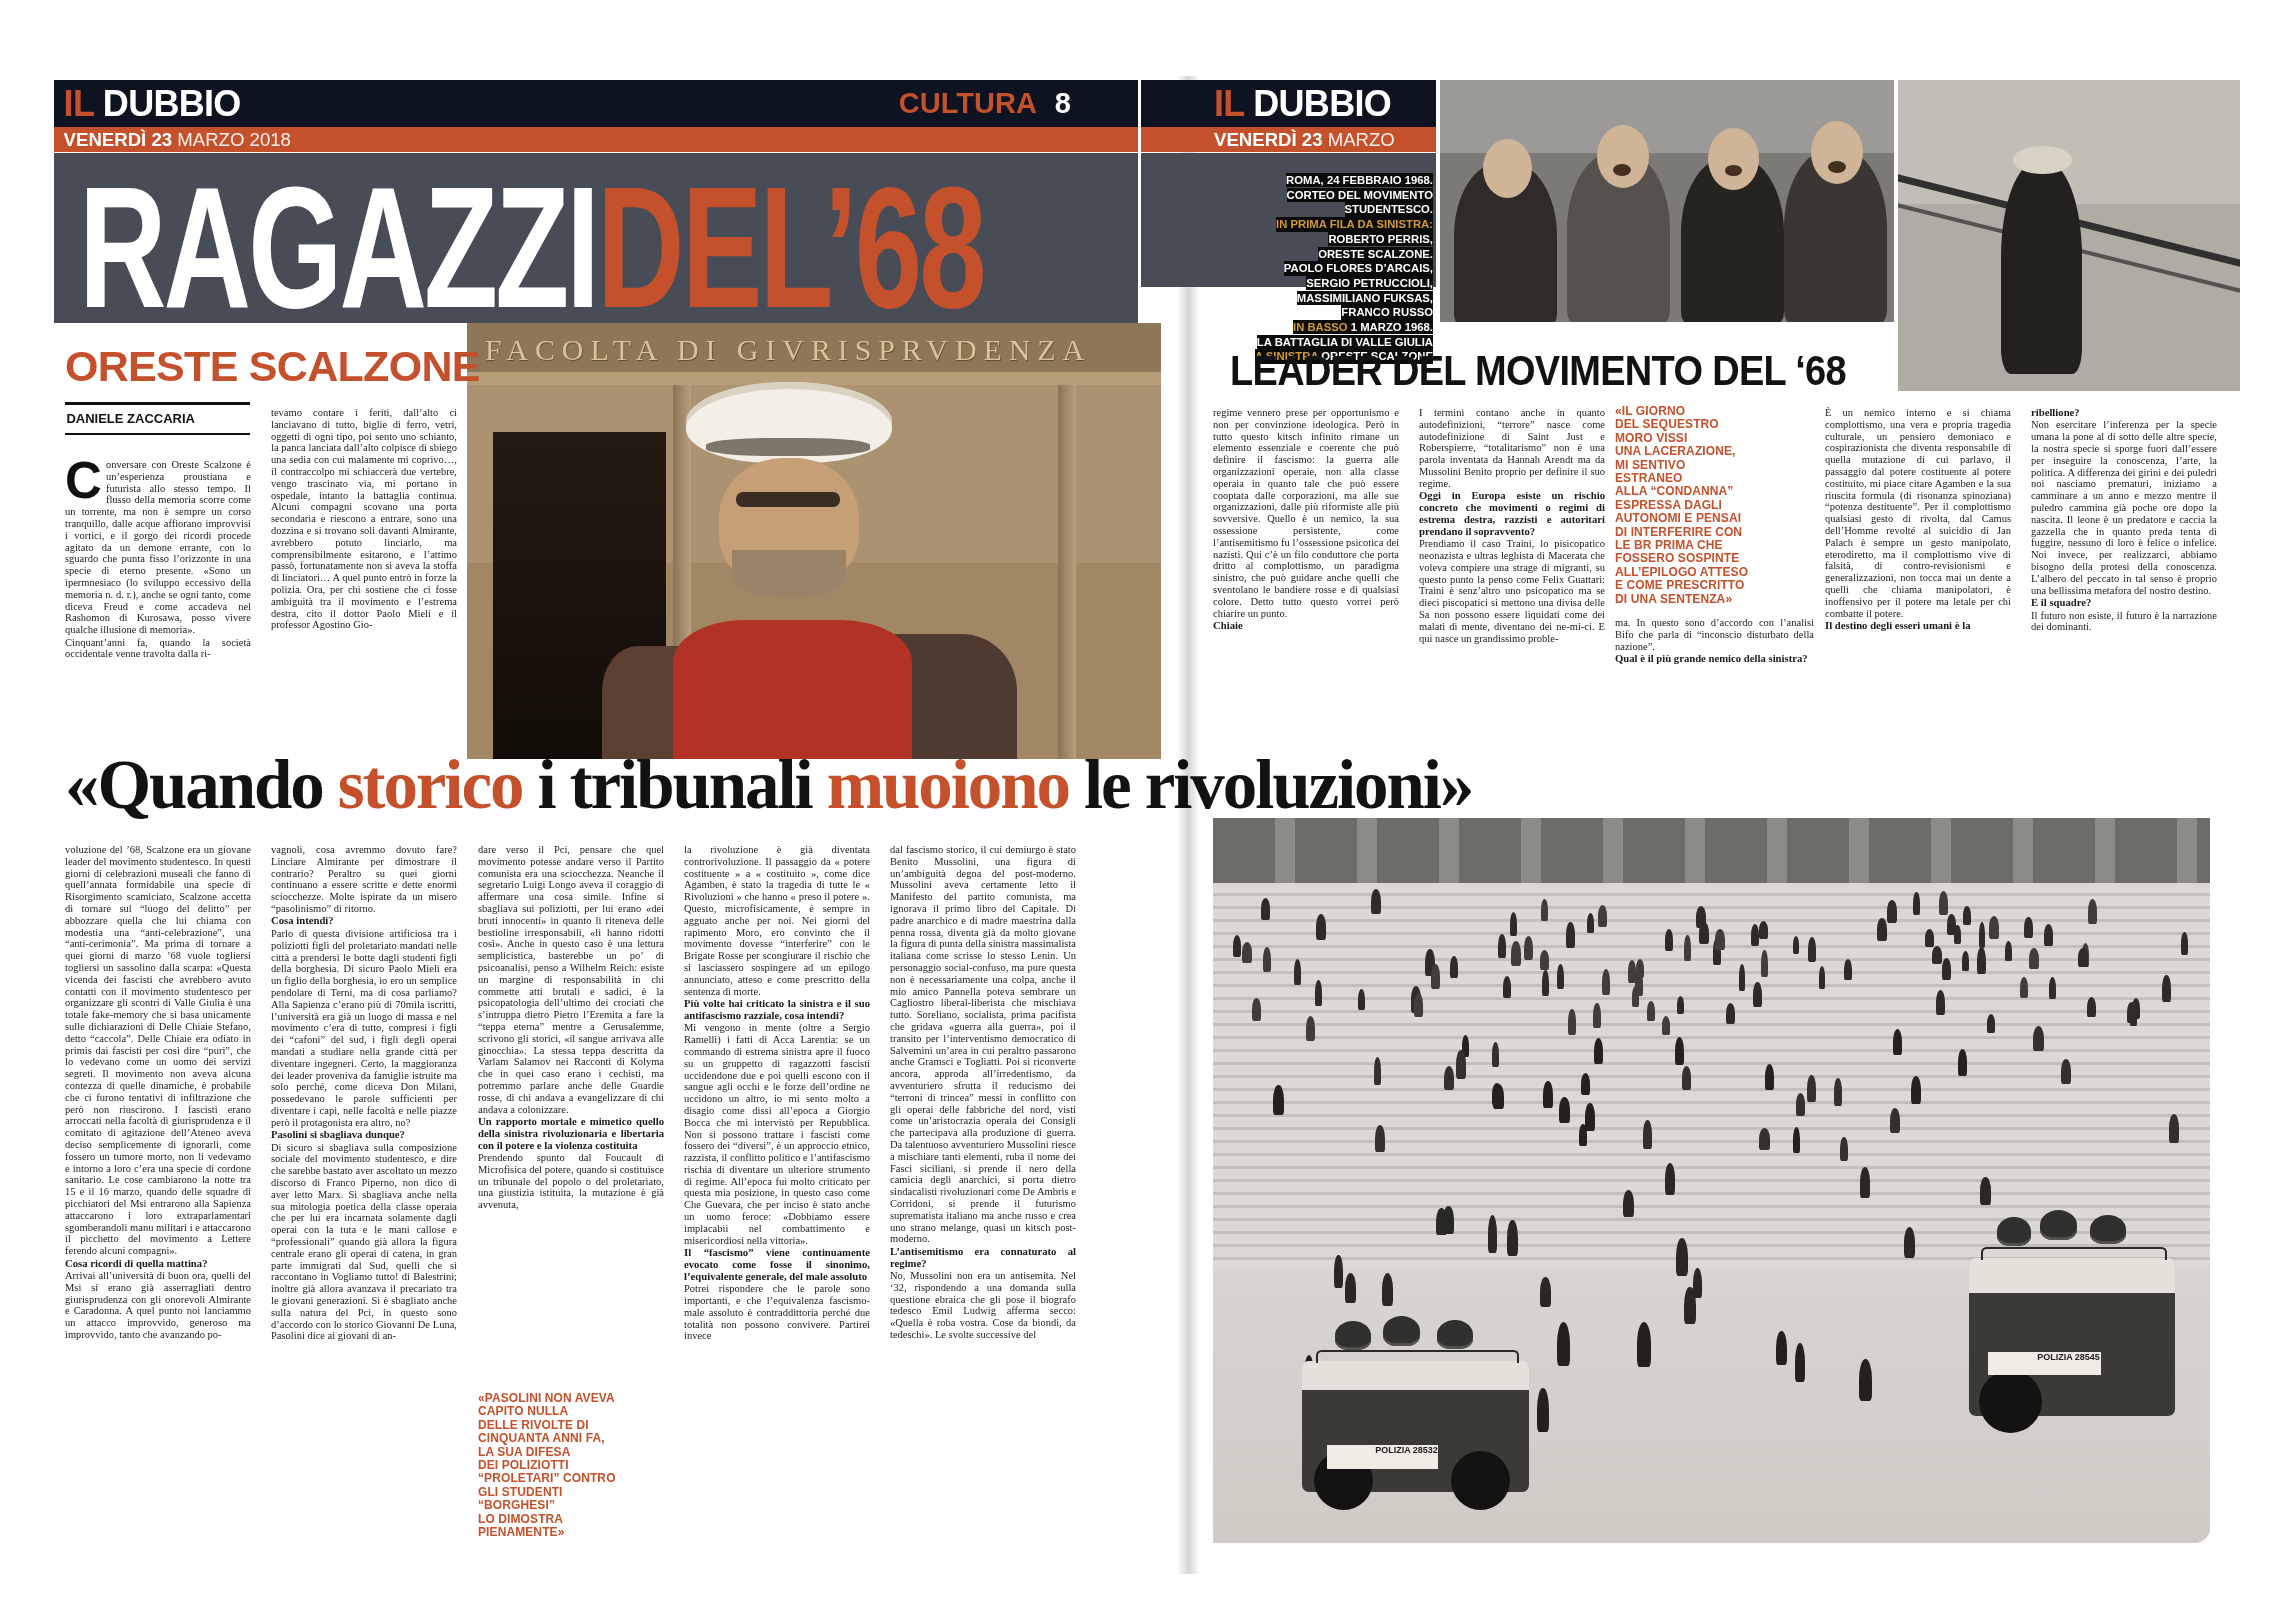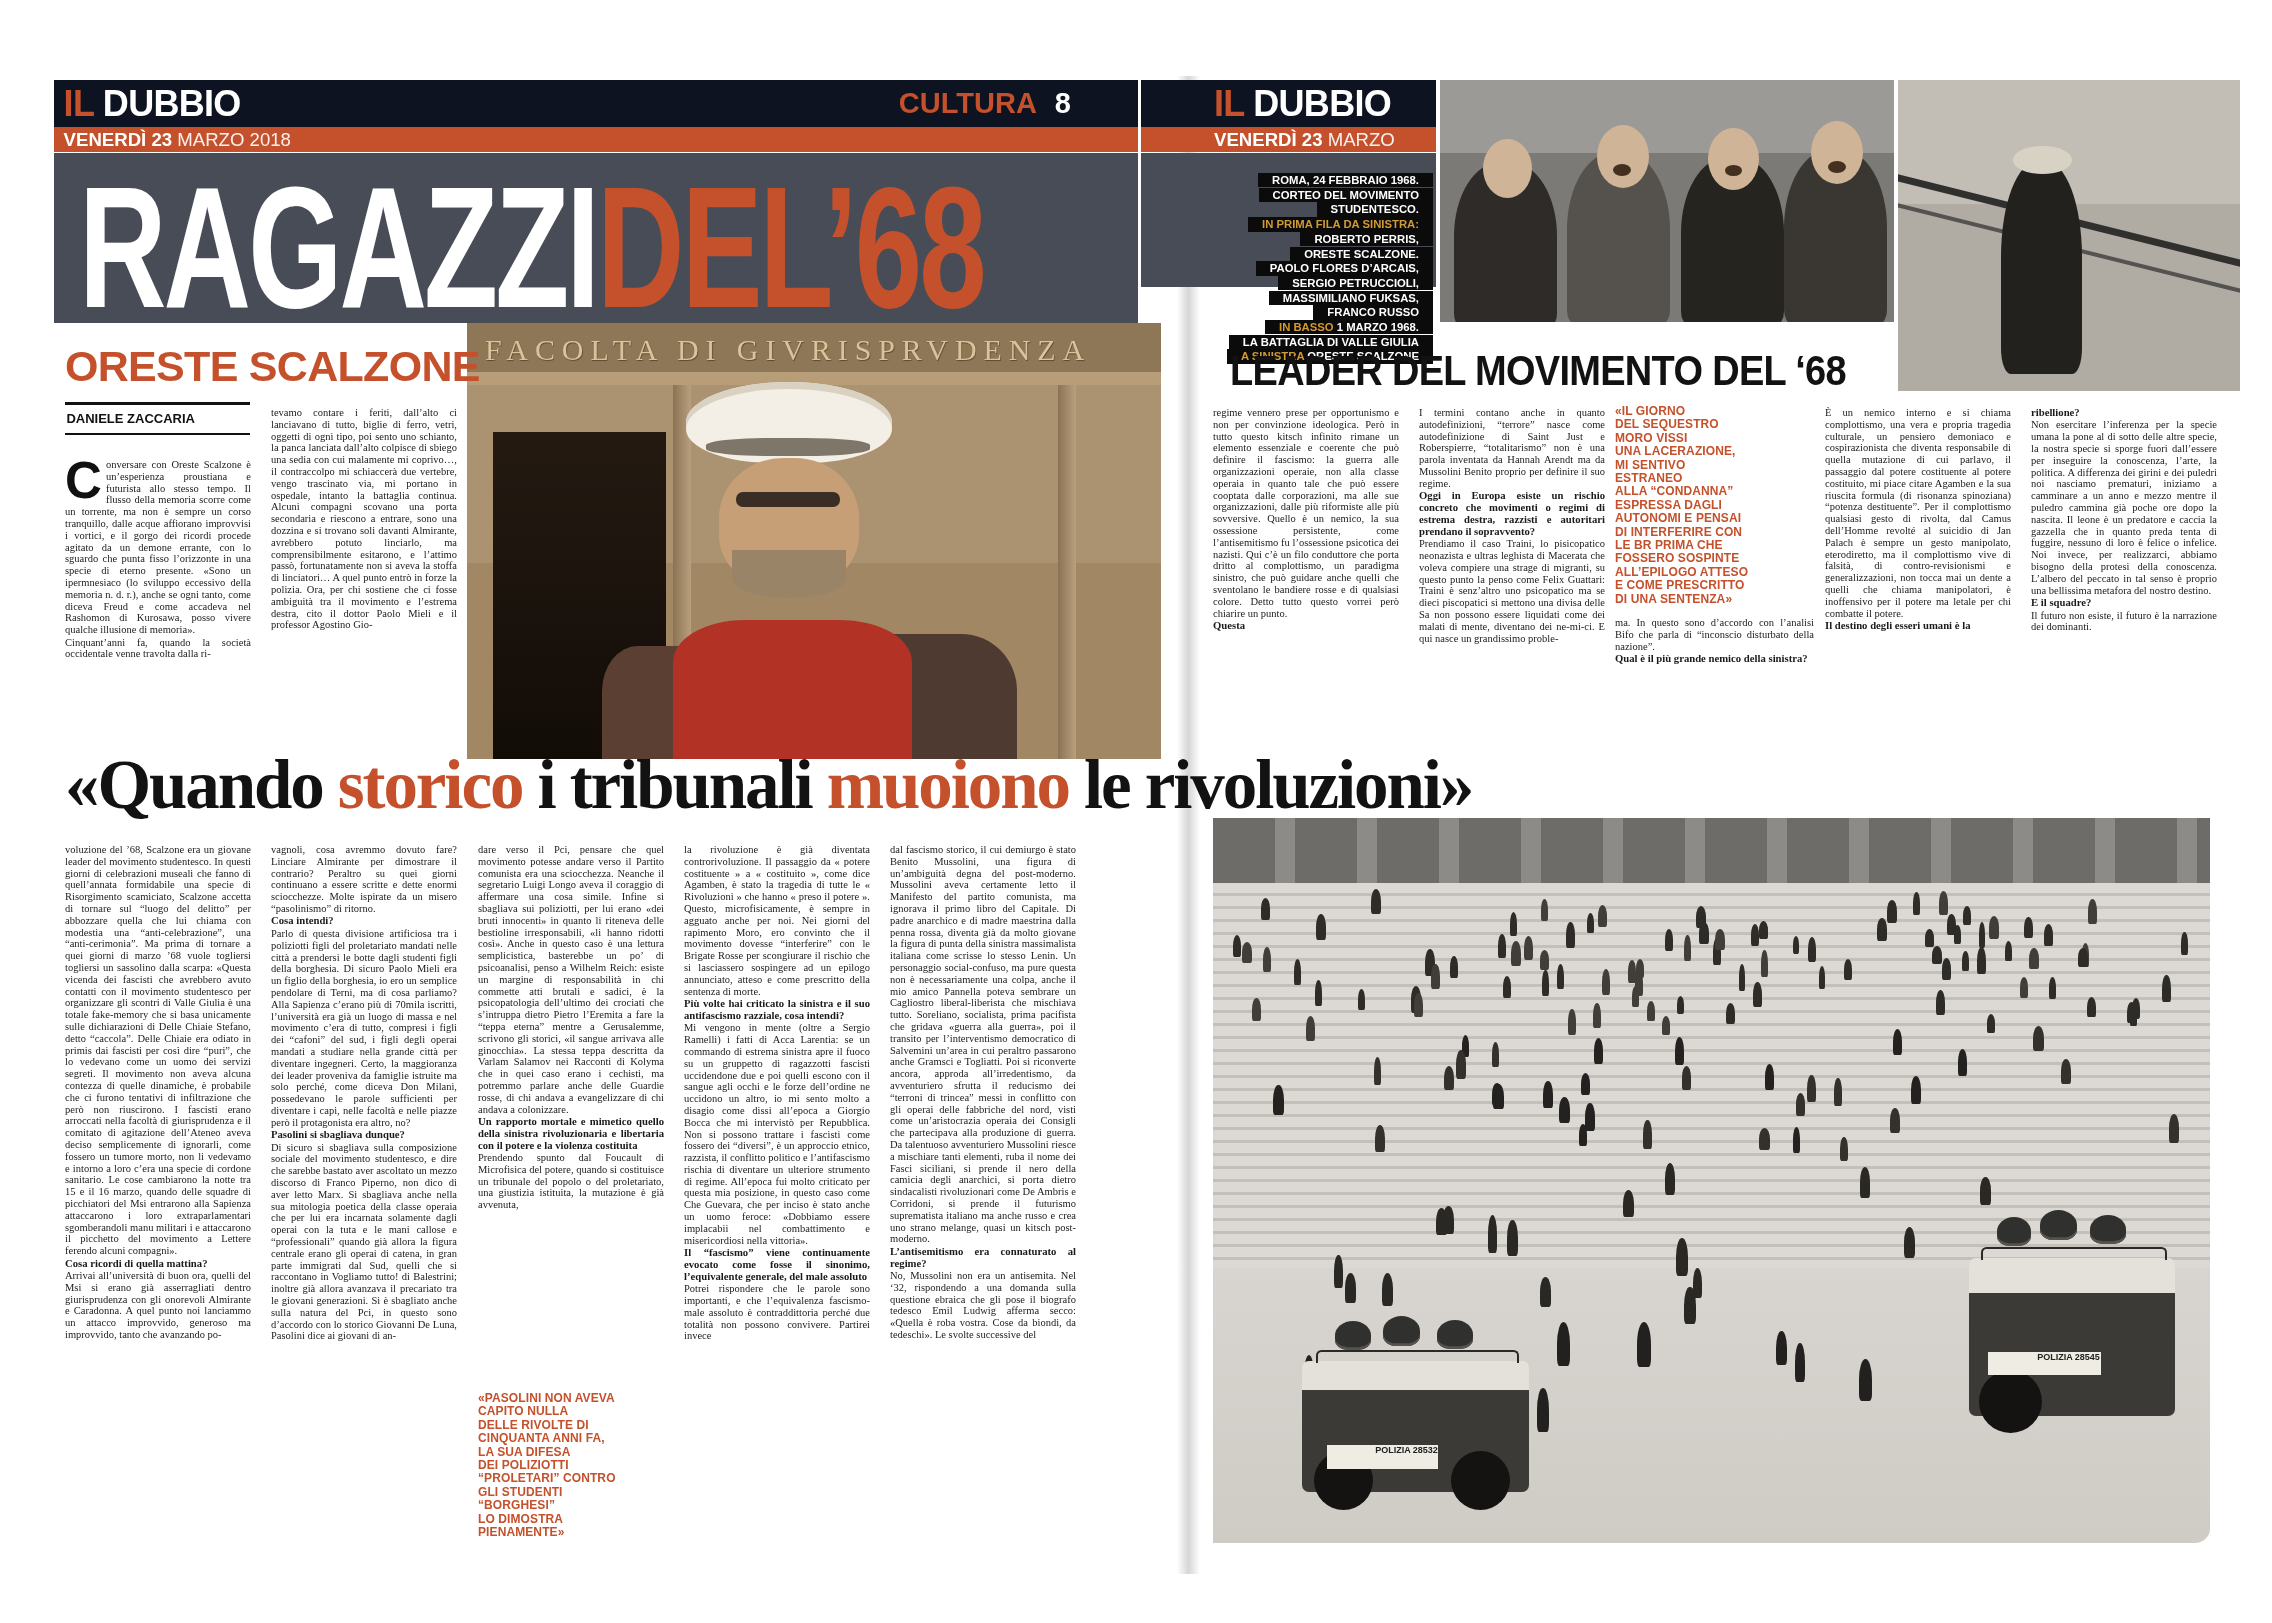--- a/index.html
+++ b/index.html
@@ -37,21 +37,21 @@
   .col p + p{margin-top:0.7px;}
   .dropcap{float:left;font-family:"Liberation Sans",sans-serif;font-weight:bold;font-size:51px;
            line-height:38px;padding:2.7px 4.1px 0 0;color:#111;}
   
   .pull{font-family:"Liberation Sans",sans-serif;font-weight:bold;color:#c4512b;
         font-size:12px;line-height:13.4px;white-space:pre-line;letter-spacing:0.1px;}
   
   .caps{text-align:right;}
   .capline{line-height:14.7px;}
   .chip{display:inline-block;background:#0b0b0b;color:#fff;font-family:"Liberation Sans",sans-serif;
-        font-weight:bold;font-size:11.3px;padding:0 14px;line-height:14.4px;}
+        font-weight:bold;font-size:11.3px;padding:0 0;line-height:14.4px;}
   .chip .gold{color:#d29a33;}
   
   .photo{overflow:hidden;}
   .ph-scalzone{background:linear-gradient(180deg,#8d7756 0 49px,#b79e79 49px 62px,#ab9270 62px 55%,#a18763 55% 100%);}
   .inscription{position:absolute;left:18px;top:9.6px;width:660px;font-family:"Liberation Serif",serif;
         font-size:30px;letter-spacing:6.9px;color:#d9c39a;text-shadow:0.7px 1.4px 0.7px #5e4c33;white-space:nowrap;}
   .doorway{position:absolute;left:26px;top:109px;width:173px;height:328px;background:linear-gradient(180deg,#241a12,#120c07);}
   .pillar{position:absolute;top:62px;width:18px;height:375px;background:linear-gradient(90deg,#8a7354,#b99f7e);}
   .hat{position:absolute;left:219px;top:59px;width:206px;height:81px;background:#f3efe6;border-radius:50% 50% 42% 42%;
        box-shadow:0 6.9px 0 #d9d2c2 inset;}
@@ -212,21 +212,21 @@
   <div class="abs photo ph-lady" style="left:1898px;top:80px;width:342px;height:311px;">
     <div class="rail"></div>
     <div class="rail2"></div>
     <div class="lady"></div>
     <div class="ladyhat"></div>
   </div>
 
   <div class="abs hl-right" style="left:1230px;top:347px;">LEADER DEL MOVIMENTO DEL ‘68</div>
   <div class="abs col" style="left:1213px;top:407px;height:347px;">
       <p>regime vennero prese per opportunismo e non per convinzione ideologica. Però in tutto questo kitsch infinito rimane un elemento essenziale e coerente che può definire il fascismo: la guerra alle organizzazioni operaie, non alla classe operaia in quanto tale che può essere cooptata dalle corporazioni, ma alle sue organizzazioni, dalle più riformiste alle più sovversive. Quello è un nemico, la sua ossessione persistente, come l’antisemitismo fu l’ossessione psicotica dei nazisti. Qui c’è un filo conduttore che porta dritto al complottismo, un paradigma sinistro, che può guidare anche quelli che sventolano le bandiere rosse e di qualsiasi colore. Detto tutto questo vorrei però chiarire un punto.</p>
-      <p class="q">Questa</p>
+      <p class="q">Chiaie</p>
     </div>
   <div class="abs pull" style="left:1615px;top:405px;width:206px;">«IL GIORNO
 DEL SEQUESTRO
 MORO VISSI
 UNA LACERAZIONE,
 MI SENTIVO
 ESTRANEO
 ALLA “CONDANNA”
 ESPRESSA DAGLI
 AUTONOMI E PENSAI

